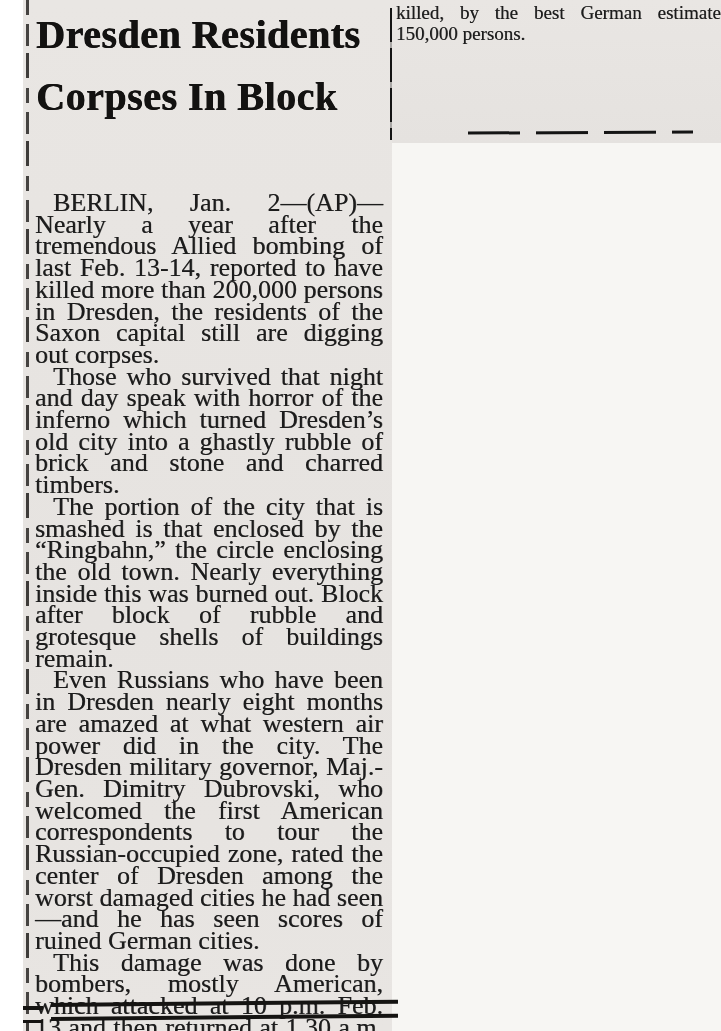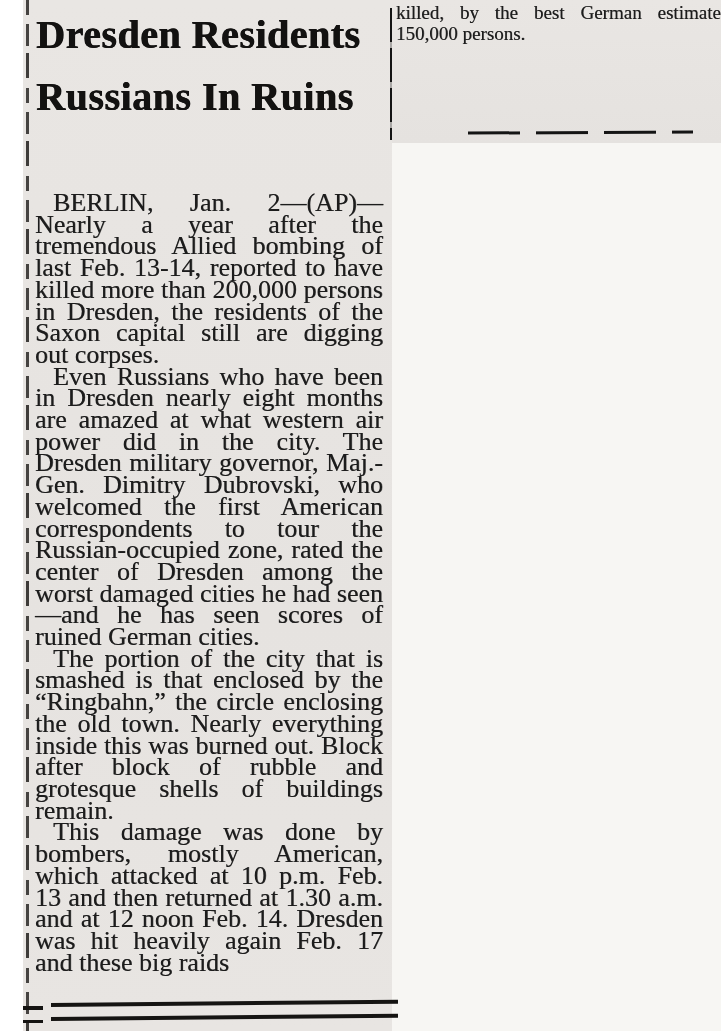--- a/index.html
+++ b/index.html
@@ -97,27 +97,28 @@
 <div class="page">
 
   <div class="col-left-bg"></div>
   <div class="col-right-band"></div>
   <div class="right-edge-strip"></div>
   <div class="left-edge-rule"></div>
   <div class="col-divider"></div>
 
   <div class="headline">
     <div class="headline-line">Dresden Residents</div>
-    <div class="headline-line">Russians In Ruins</div>
+    <div class="headline-line">Corpses In Block</div>
   </div>
 
   <div class="body-left">
     <p>BERLIN, Jan. 2—(AP)—Nearly a year after the tremendous Allied bombing of last Feb. 13-14, reported to have killed more than 200,000 persons in Dresden, the residents of the Saxon capital still are digging out corpses.</p>
+    <p>Those who survived that night and day speak with horror of the inferno which turned Dresden’s old city into a ghastly rubble of brick and stone and charred timbers.</p>
+    <p>The portion of the city that is smashed is that enclosed by the “Ringbahn,” the circle enclosing the old town. Nearly everything inside this was burned out. Block after block of rubble and grotesque shells of buildings remain.</p>
     <p>Even Russians who have been in Dresden nearly eight months are amazed at what western air power did in the city. The Dresden military governor, Maj.-Gen. Dimitry Dubrovski, who welcomed the first American correspondents to tour the Russian-occupied zone, rated the center of Dresden among the worst damaged cities he had seen —and he has seen scores of ruined German cities.</p>
-    <p>The portion of the city that is smashed is that enclosed by the “Ringbahn,” the circle enclosing the old town. Nearly everything inside this was burned out. Block after block of rubble and grotesque shells of buildings remain.</p>
     <p>This damage was done by bombers, mostly American, which attacked at 10 p.m. Feb. 13 and then returned at 1.30 a.m. and at 12 noon Feb. 14. Dresden was hit heavily again Feb. 17 and these big raids</p>
   </div>
 
   <div class="body-right">
     <p>killed, by the best German estimates, 150,000 persons.</p>
   </div>
 
   <div class="right-dashed-rule"></div>
 
   <div class="bottom-rule rule-a-stub"></div>

